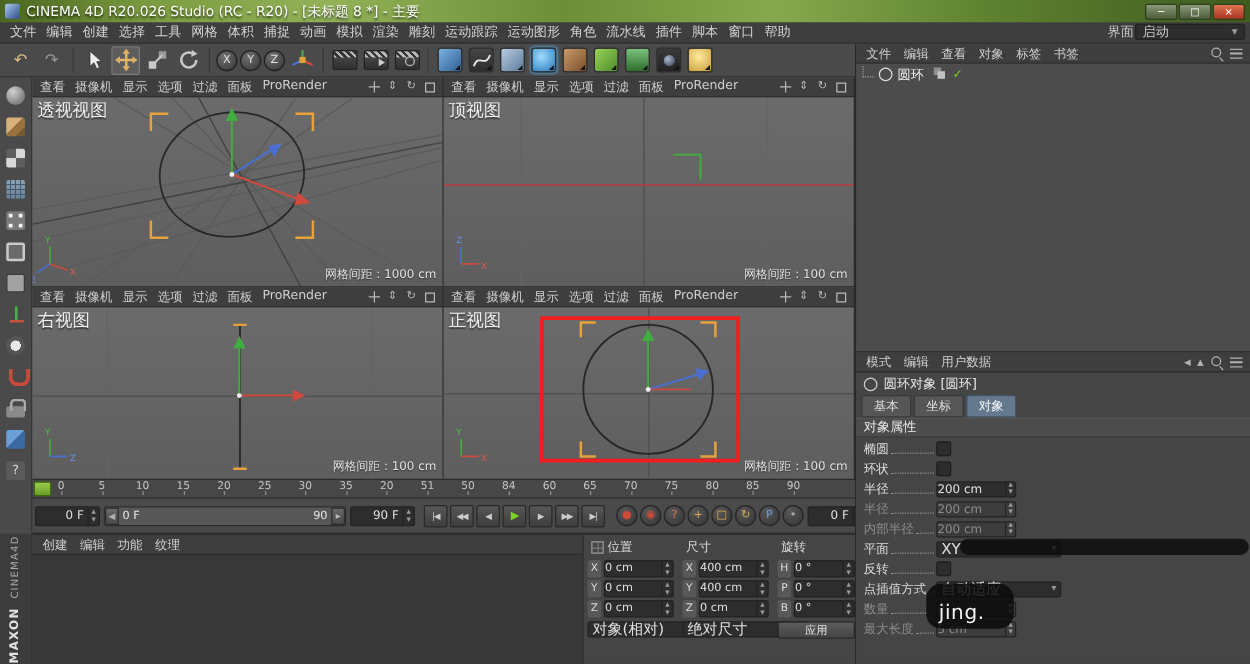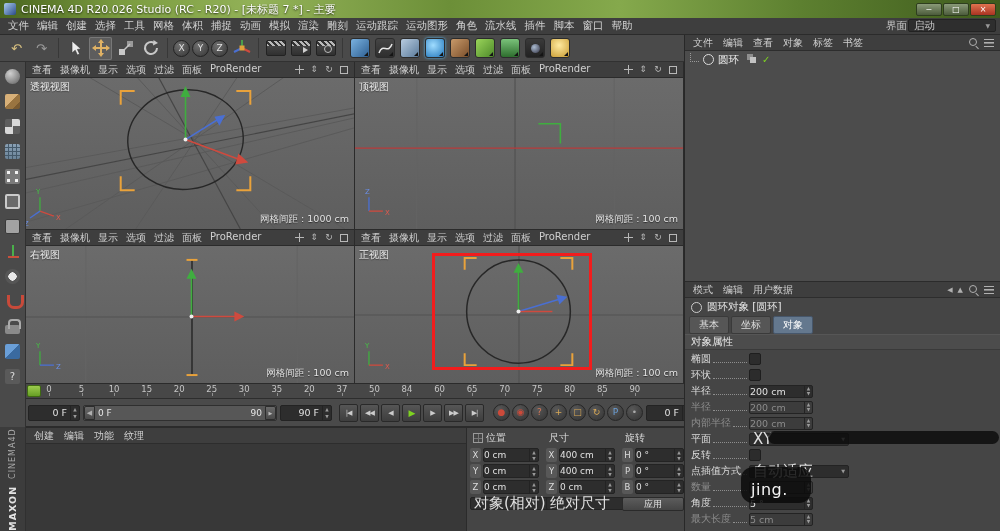--- a/index.html
+++ b/index.html
@@ -85,21 +85,21 @@
   .vmenu{display:flex}
   .vp-menubar .mitem{padding:0 4px;font-size:10px;color:#cfcfcf;white-space:nowrap}
   .vp-icons{margin-left:auto;display:flex;gap:3px;padding-right:2px;align-items:center}
   .vp-ic{width:12px;height:12px;display:flex;align-items:center;justify-content:center;color:#b8b8b8;font-size:9px;line-height:1}
   .ic-plus{width:9px;height:9px;position:relative}
   .ic-plus::before{content:"";position:absolute;left:0;top:4px;width:9px;height:1.4px;background:#b8b8b8}
   .ic-plus::after{content:"";position:absolute;left:4px;top:0;width:1.4px;height:9px;background:#b8b8b8}
   .ic-square{width:8px;height:8px;border:1.3px solid #b8b8b8}
   .vp-canvas{position:absolute;background:linear-gradient(180deg,#6b6b6b,#5e5e5e);border-right:1px solid #2b2b2b;border-bottom:1px solid #2b2b2b;overflow:hidden}
   .vp-svg{position:absolute;left:0;top:0;width:100%;height:100%}
-  .vp-name{position:absolute;left:4px;top:2px;font-size:10px;color:#ececec;text-shadow:0 1px 1px rgba(0,0,0,.45);z-index:3}
+  .vp-name{position:absolute;left:4px;top:2px;font-size:14px;color:#ececec;text-shadow:0 1px 1px rgba(0,0,0,.45);z-index:3}
   .grid-label{position:absolute;right:5px;bottom:3px;font-size:9.5px;color:#e2e2e2;text-shadow:0 1px 1px rgba(0,0,0,.55);z-index:3}
   .front-highlight{position:absolute;left:77px;top:7px;width:160px;height:117px;border:3px solid #f21d1d;z-index:4}
 
   
   .ruler{position:absolute;left:26px;top:384px;width:658px;height:15px;background:#474747;border-bottom:1px solid #2d2d2d}
   .ruler-ticks{position:absolute;left:14px;right:40px;top:0;display:flex;justify-content:space-between}
   .tick{width:18px;text-align:center;font-size:8.5px;line-height:11px;color:#c6c6c6;position:relative}
   .tick::after{content:"";position:absolute;left:50%;bottom:-1px;width:1px;height:3px;background:#909090}
   .playhead{position:absolute;left:1px;top:1px;width:14px;height:12px;background:linear-gradient(#9ccc4e,#679f25);border:1px solid #3f6a12;border-radius:2px;z-index:2}
   .transport{position:absolute;left:26px;top:399px;width:658px;height:28px;background:#4a4a4a;border-bottom:1px solid #2b2b2b;
@@ -182,40 +182,40 @@
   .attr-rows{position:absolute;left:0;right:0;top:68px;bottom:0;padding:1px 6px;overflow:hidden}
   .attr-row{height:16px;display:flex;align-items:center}
   .lhs{display:flex;align-items:center;width:58px;overflow:hidden;flex:0 0 auto}
   .alabel{font-size:10px;color:#dcdcdc;white-space:nowrap}
   .dots{flex:1;min-width:2px;margin:0 2px;border-bottom:1px dotted #8e8e8e;height:7px}
   .cb{width:12px;height:12px;background:#2c2c2c;border:1px solid #1e1e1e;border-radius:2px}
   .attr-rows .fld{width:64px;height:13px}
   .attr-rows .fld .val{font-size:9.5px}
   .attr-rows .st{width:8px}
   .sel{display:flex;align-items:center;width:100px;height:13px;background:#2d2d2d;border:1px solid #232323;border-radius:2px;padding:0 3px}
-  .sel .val{flex:1;font-size:15px;color:#e0e0e0;white-space:nowrap;overflow:hidden}
+  .sel .val{flex:1;font-size:12px;color:#e0e0e0;white-space:nowrap;overflow:hidden}
   .sel .arr{font-size:5px;color:#999}
   .attr-row.disabled .alabel{color:#8b8b8b}
   .attr-row.disabled .fld,.attr-row.disabled .sel{background:#3c3c3c}
   .attr-row.disabled .fld .val,.attr-row.disabled .sel .val{color:#8b8b8b}
 
   
   .blob{position:absolute;background:#0b0b0b;z-index:48}
   .b1{left:768px;top:431px;width:231px;height:13px;opacity:.82;border-radius:7px}
   .b2{left:741px;top:467px;width:70px;height:36px;opacity:.85;border-radius:12px}
   .wm{position:absolute;left:751px;top:480px;font-size:16px;color:#f4f4f4;letter-spacing:.5px;z-index:50}
 </style>
 </head>
 <body>
 
 <div id="app">
 
   <div class="titlebar">
     <span class="app-icon"></span>
-    <span class="title">CINEMA 4D R20.026 Studio (RC - R20) - [未标题 7 *] - 主要</span>
+    <span class="title">CINEMA 4D R20.026 Studio (RC - R20) - [未标题 8 *] - 主要</span>
     <span class="win-btns">
       <span class="win-btn">─</span>
       <span class="win-btn">□</span>
       <span class="win-btn close">×</span>
     </span>
   </div>
 
   <div class="menubar">
     <span class="menu-items">
         <span class="mitem">文件</span>
@@ -607,21 +607,21 @@
     <div class="ruler-ticks">
         <span class="tick">0</span>
         <span class="tick">5</span>
         <span class="tick">10</span>
         <span class="tick">15</span>
         <span class="tick">20</span>
         <span class="tick">25</span>
         <span class="tick">30</span>
         <span class="tick">35</span>
         <span class="tick">20</span>
-        <span class="tick">37</span>
+        <span class="tick">51</span>
         <span class="tick">50</span>
         <span class="tick">84</span>
         <span class="tick">60</span>
         <span class="tick">65</span>
         <span class="tick">70</span>
         <span class="tick">75</span>
         <span class="tick">80</span>
         <span class="tick">85</span>
         <span class="tick">90</span>
       </div>
@@ -947,33 +947,20 @@
               <span class="dots"></span>
             </span>
             <span class="fld">
               <span class="val">8</span>
               <span class="st">
                 <i>▲</i>
                 <i>▼</i>
               </span>
             </span>
           </div>
-          <div class="attr-row">
-            <span class="lhs">
-              <span class="alabel">角度</span>
-              <span class="dots"></span>
-            </span>
-            <span class="fld">
-              <span class="val">5 °</span>
-              <span class="st">
-                <i>▲</i>
-                <i>▼</i>
-              </span>
-            </span>
-          </div>
           <div class="attr-row disabled">
             <span class="lhs">
               <span class="alabel">最大长度</span>
               <span class="dots"></span>
             </span>
             <span class="fld">
               <span class="val">5 cm</span>
               <span class="st">
                 <i>▲</i>
                 <i>▼</i>

